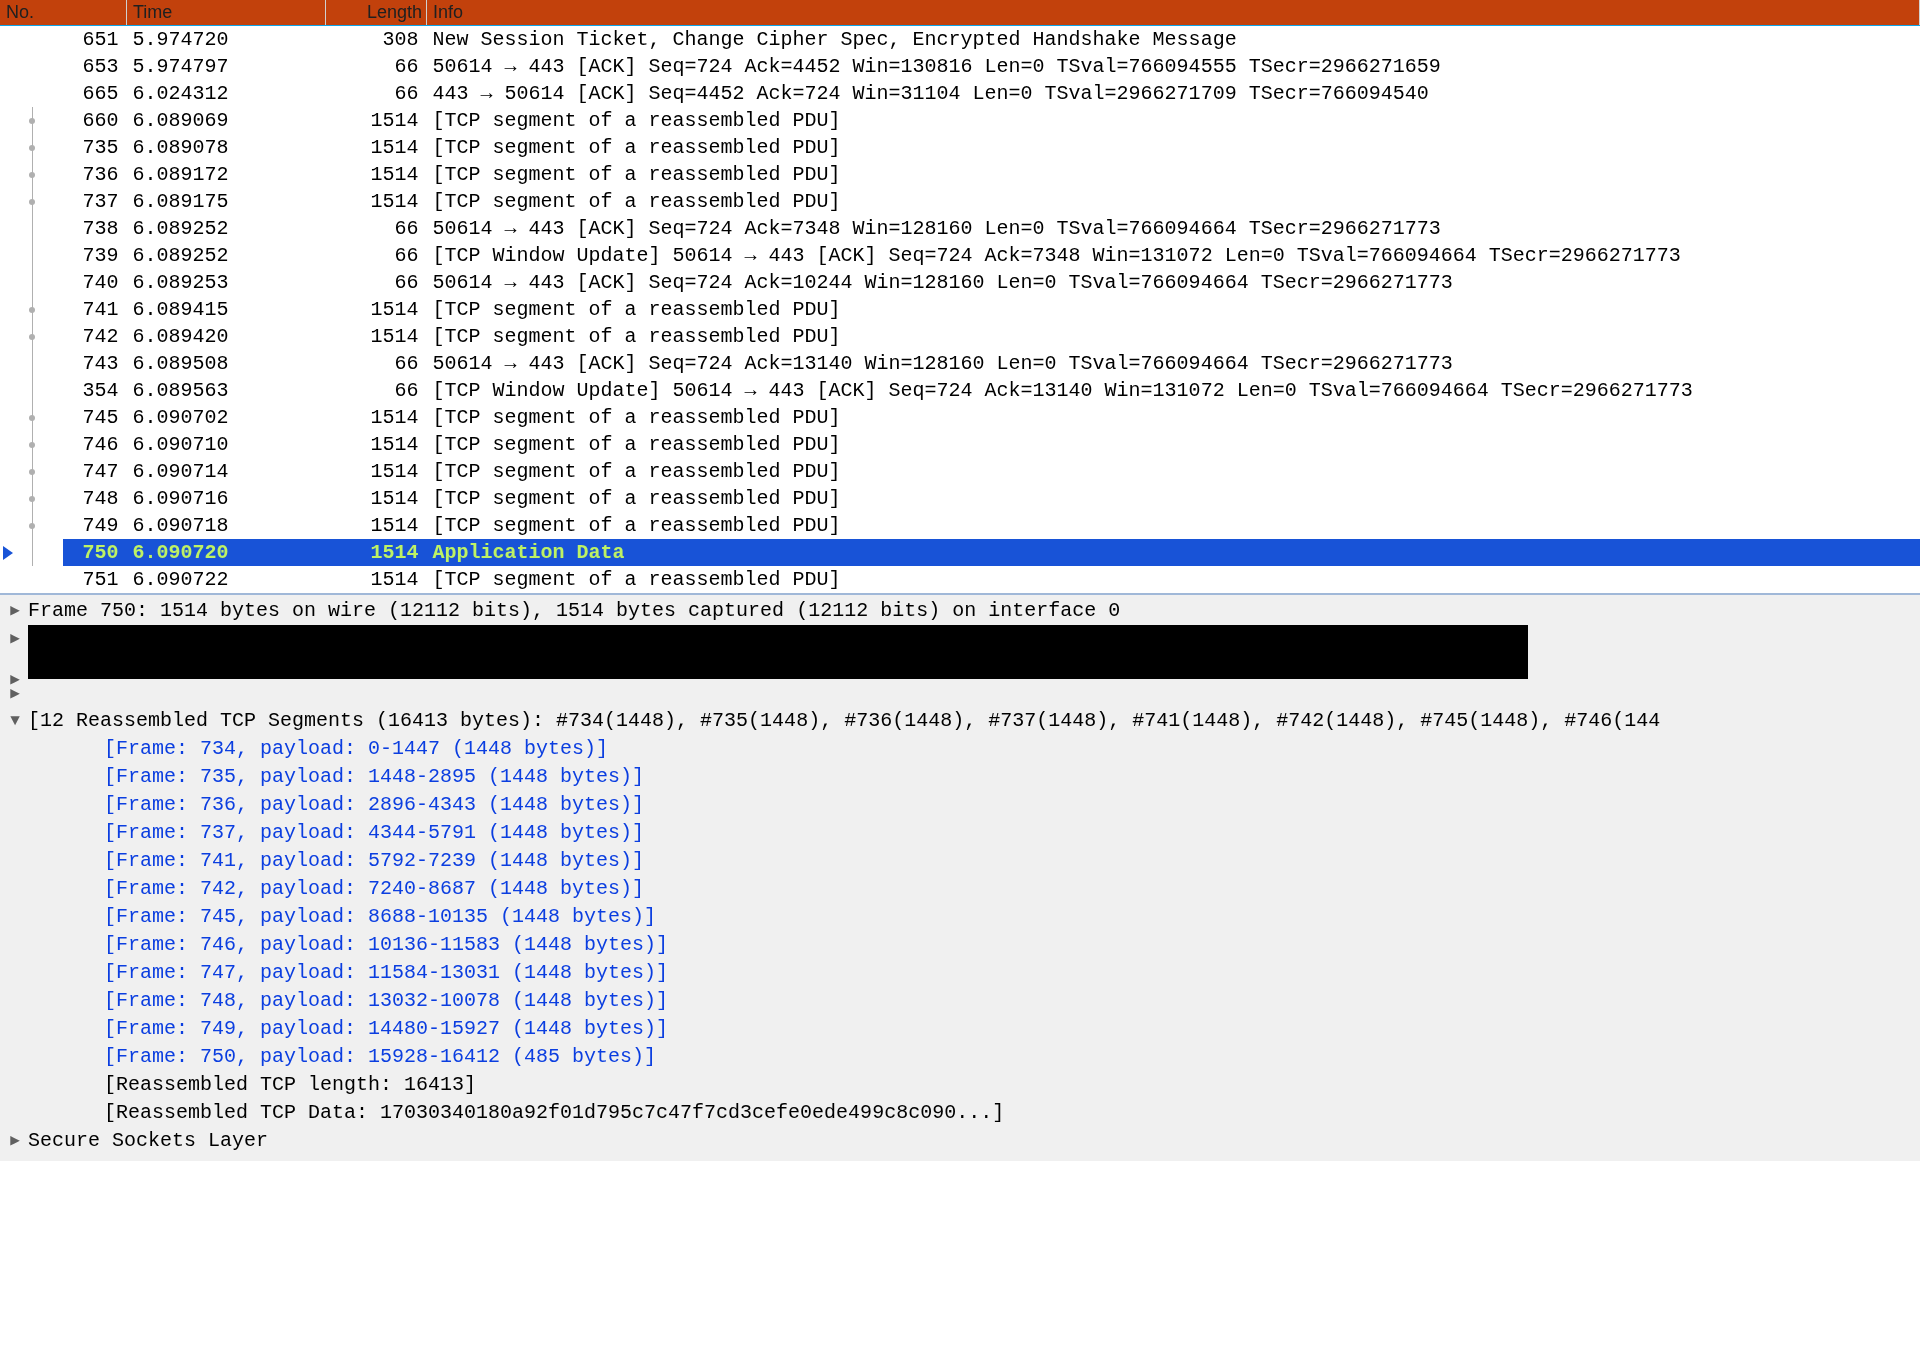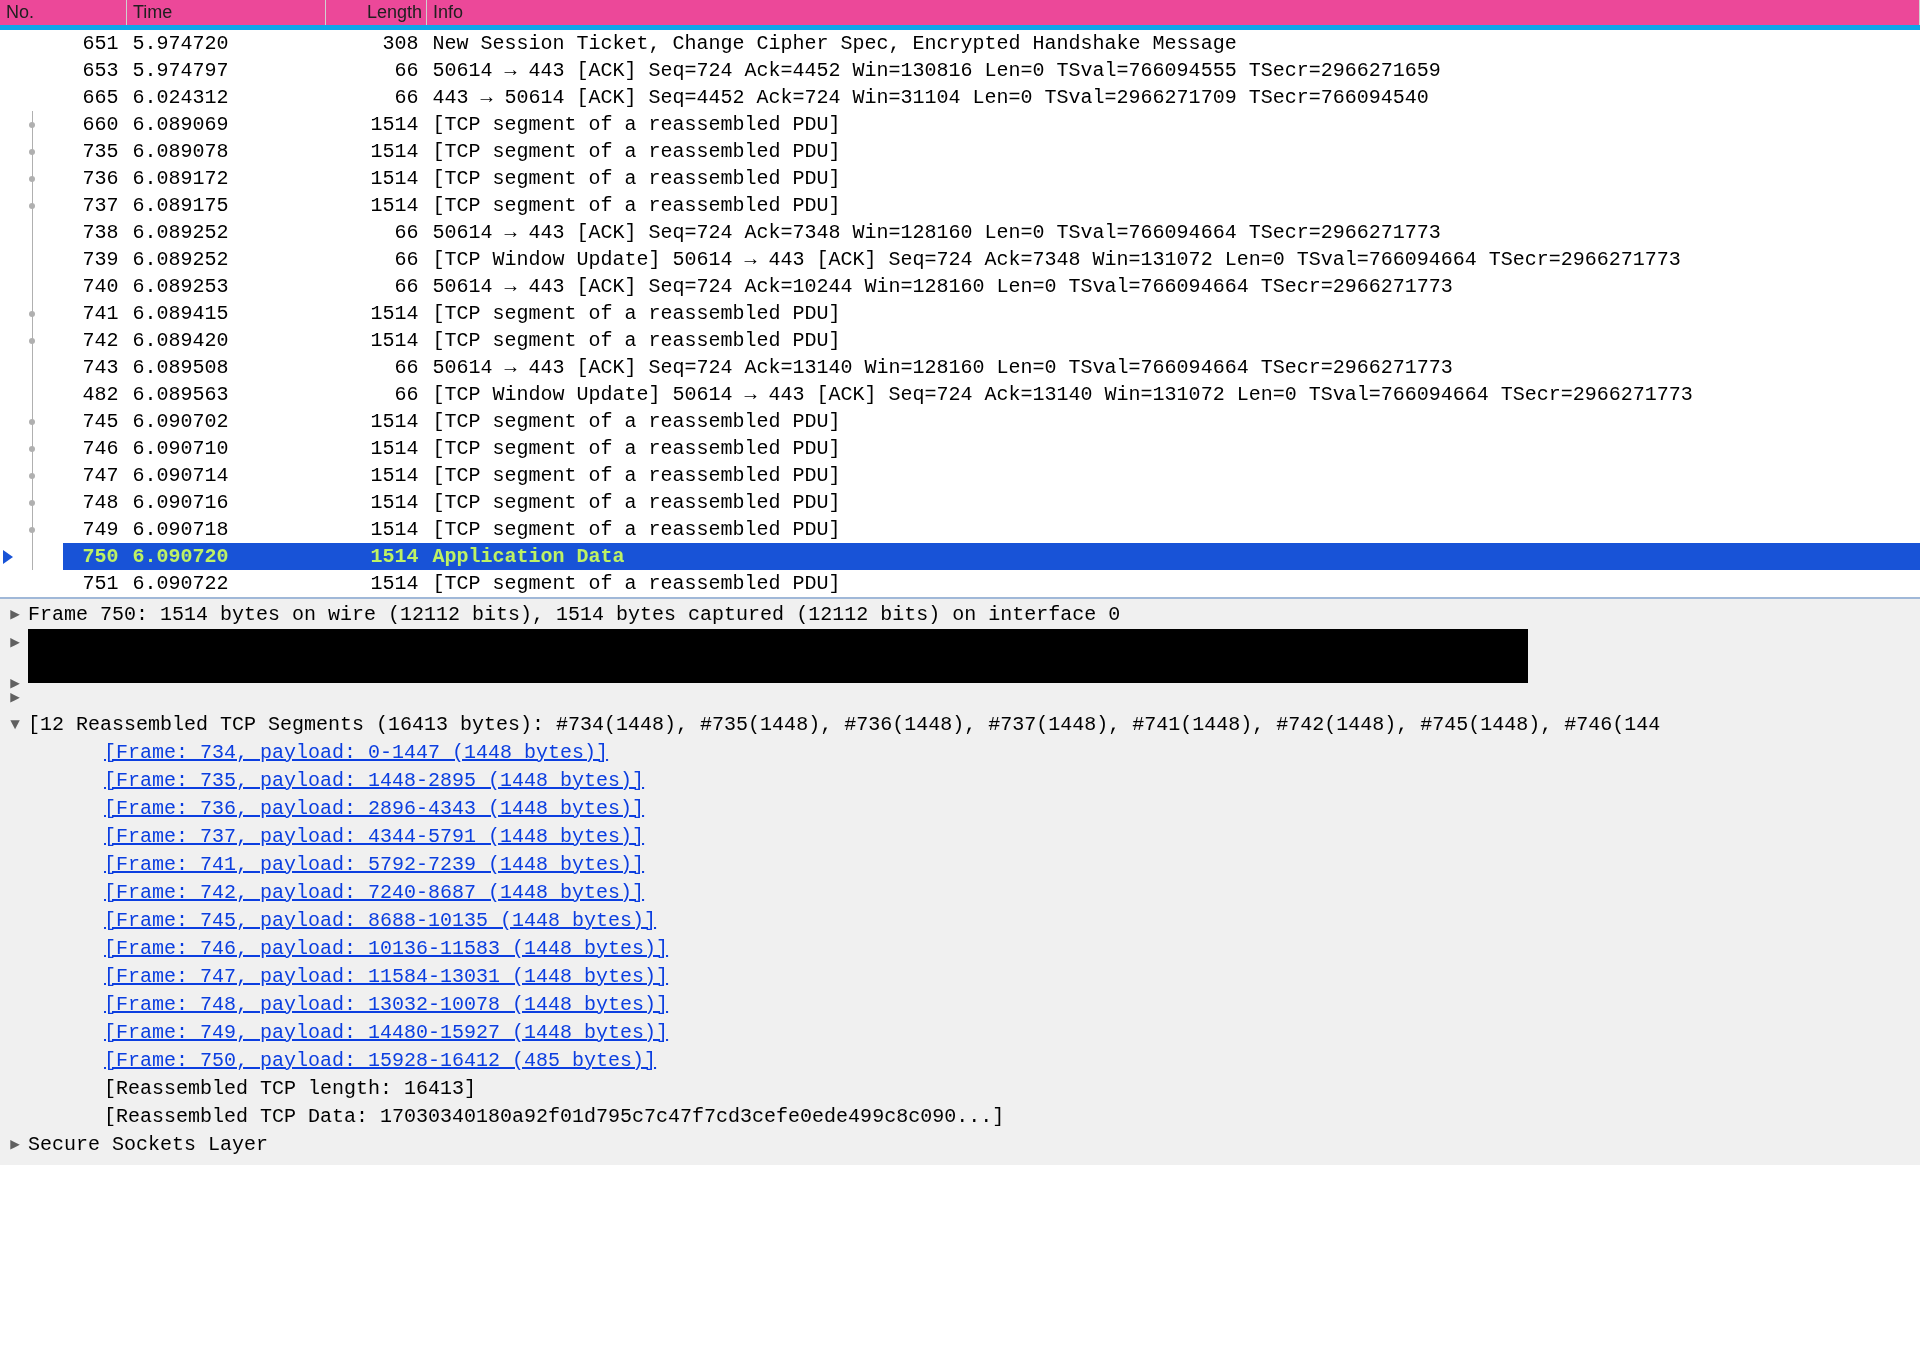--- a/index.html
+++ b/index.html
@@ -14,23 +14,23 @@
   .packet-list {
     width: 100%;
     border-collapse: collapse;
     table-layout: fixed;
   }
   .packet-list th {
     text-align: left;
     font-family: -apple-system, "Helvetica Neue", Arial, sans-serif;
     font-weight: 400;
     font-size: 18px;
-    background: #ec4899;
+    background: #c2410c;
     border-right: 1px solid #d0d0d0;
-    border-bottom: 5px solid #0ea5e9;
+    border-bottom: 1px solid #0ea5e9;
     padding: 2px 6px;
     color: #202020;
   }
   .packet-list th.col-no { width: 114px; }
   .packet-list th.col-time { width: 186px; margin-left: 20px; }
   .packet-list th.col-len { width: 90px; text-align: right; padding-right: 4px;}
   .packet-list th.col-info { width: auto; }
   .packet-list td {
     padding: 0 6px;
     white-space: pre;
@@ -111,21 +111,20 @@
   .redacted {
     display: inline-block;
     background: #000000;
     height: 54px;
     width: 1500px;
     vertical-align: top;
   }
   .indent-2 { padding-left: 76px; }
   .link {
     color: #0b3ee0;
-    text-decoration: underline;
     cursor: pointer;
     text-align: center;
   }
 </style>
 </head>
 <body>
 
 <table class="packet-list">
   <thead>
     <tr>
@@ -222,21 +221,21 @@
       </tr>
       <tr>
         <td class="gutter"><span class="line"></span></td>
         <td class="col-no">743</td>
         <td class="col-time">6.089508</td>
         <td class="col-len">66</td>
         <td class="col-info">50614 → 443 [ACK] Seq=724 Ack=13140 Win=128160 Len=0 TSval=766094664 TSecr=2966271773</td>
       </tr>
       <tr>
         <td class="gutter"><span class="line"></span></td>
-        <td class="col-no">482</td>
+        <td class="col-no">354</td>
         <td class="col-time">6.089563</td>
         <td class="col-len">66</td>
         <td class="col-info">[TCP Window Update] 50614 → 443 [ACK] Seq=724 Ack=13140 Win=131072 Len=0 TSval=766094664 TSecr=2966271773</td>
       </tr>
       <tr>
         <td class="gutter"><span class="line"></span><span class="dot"></span></td>
         <td class="col-no">745</td>
         <td class="col-time">6.090702</td>
         <td class="col-len">1514</td>
         <td class="col-info">[TCP segment of a reassembled PDU]</td>

